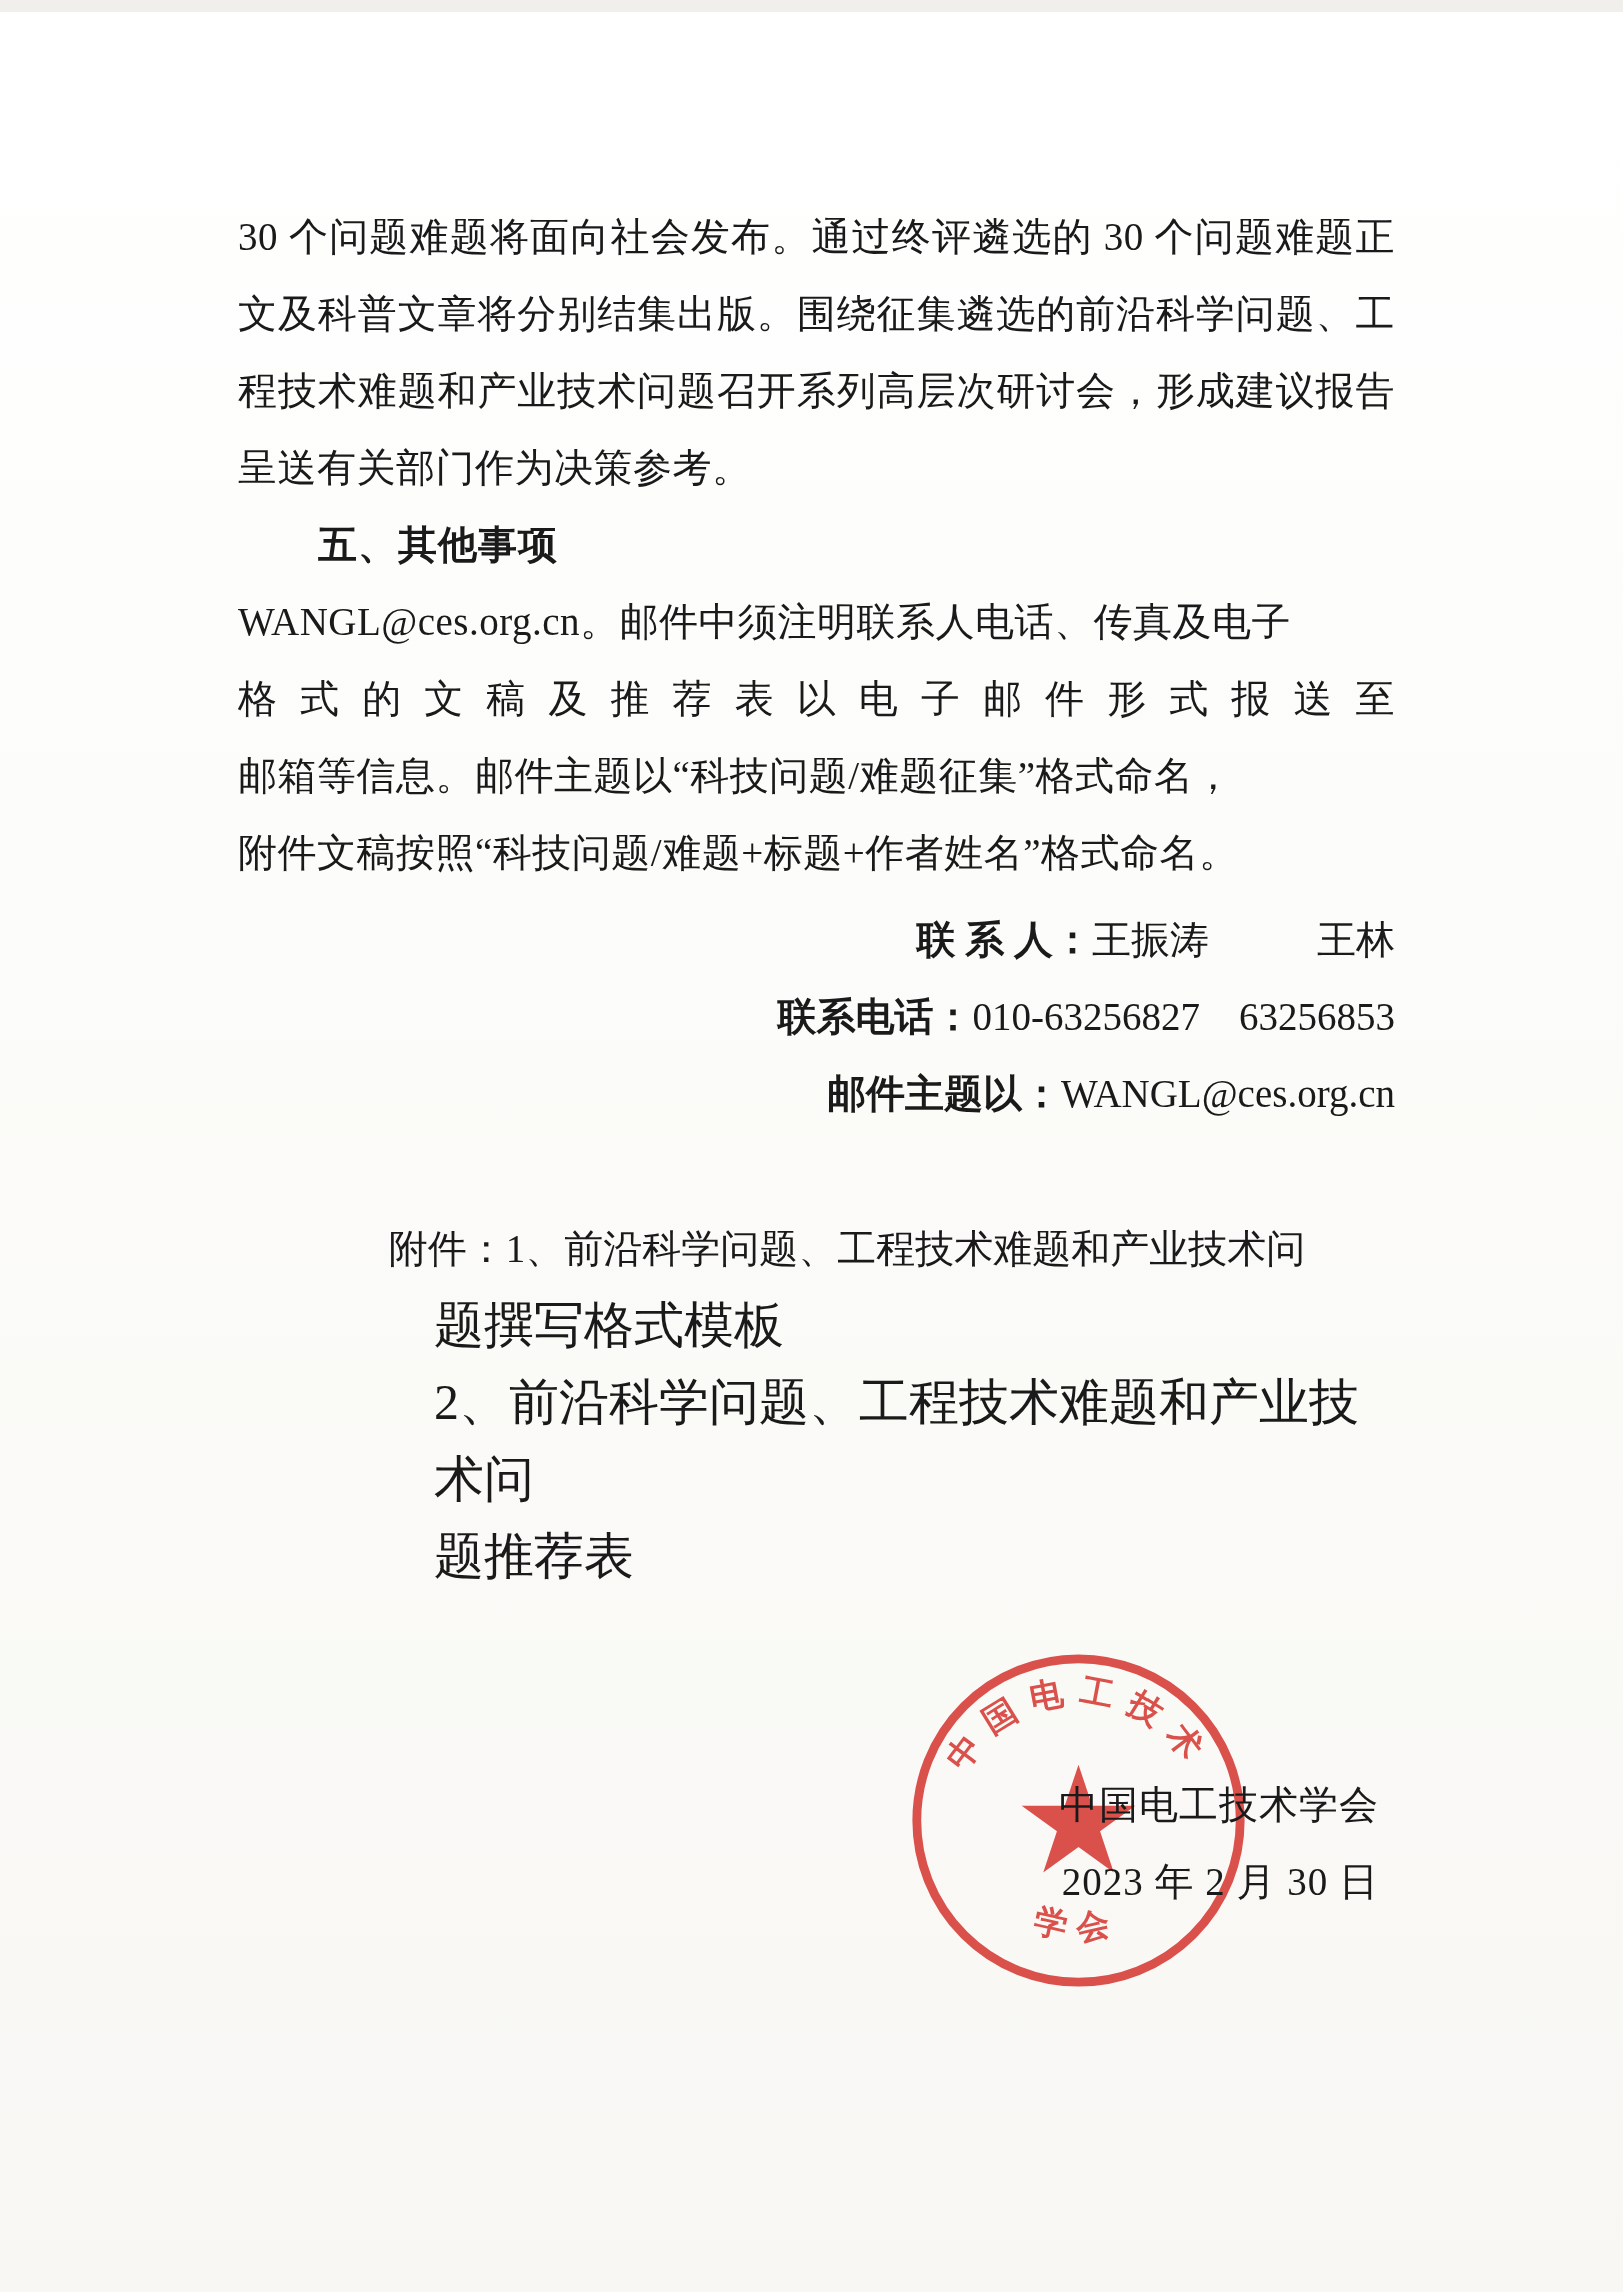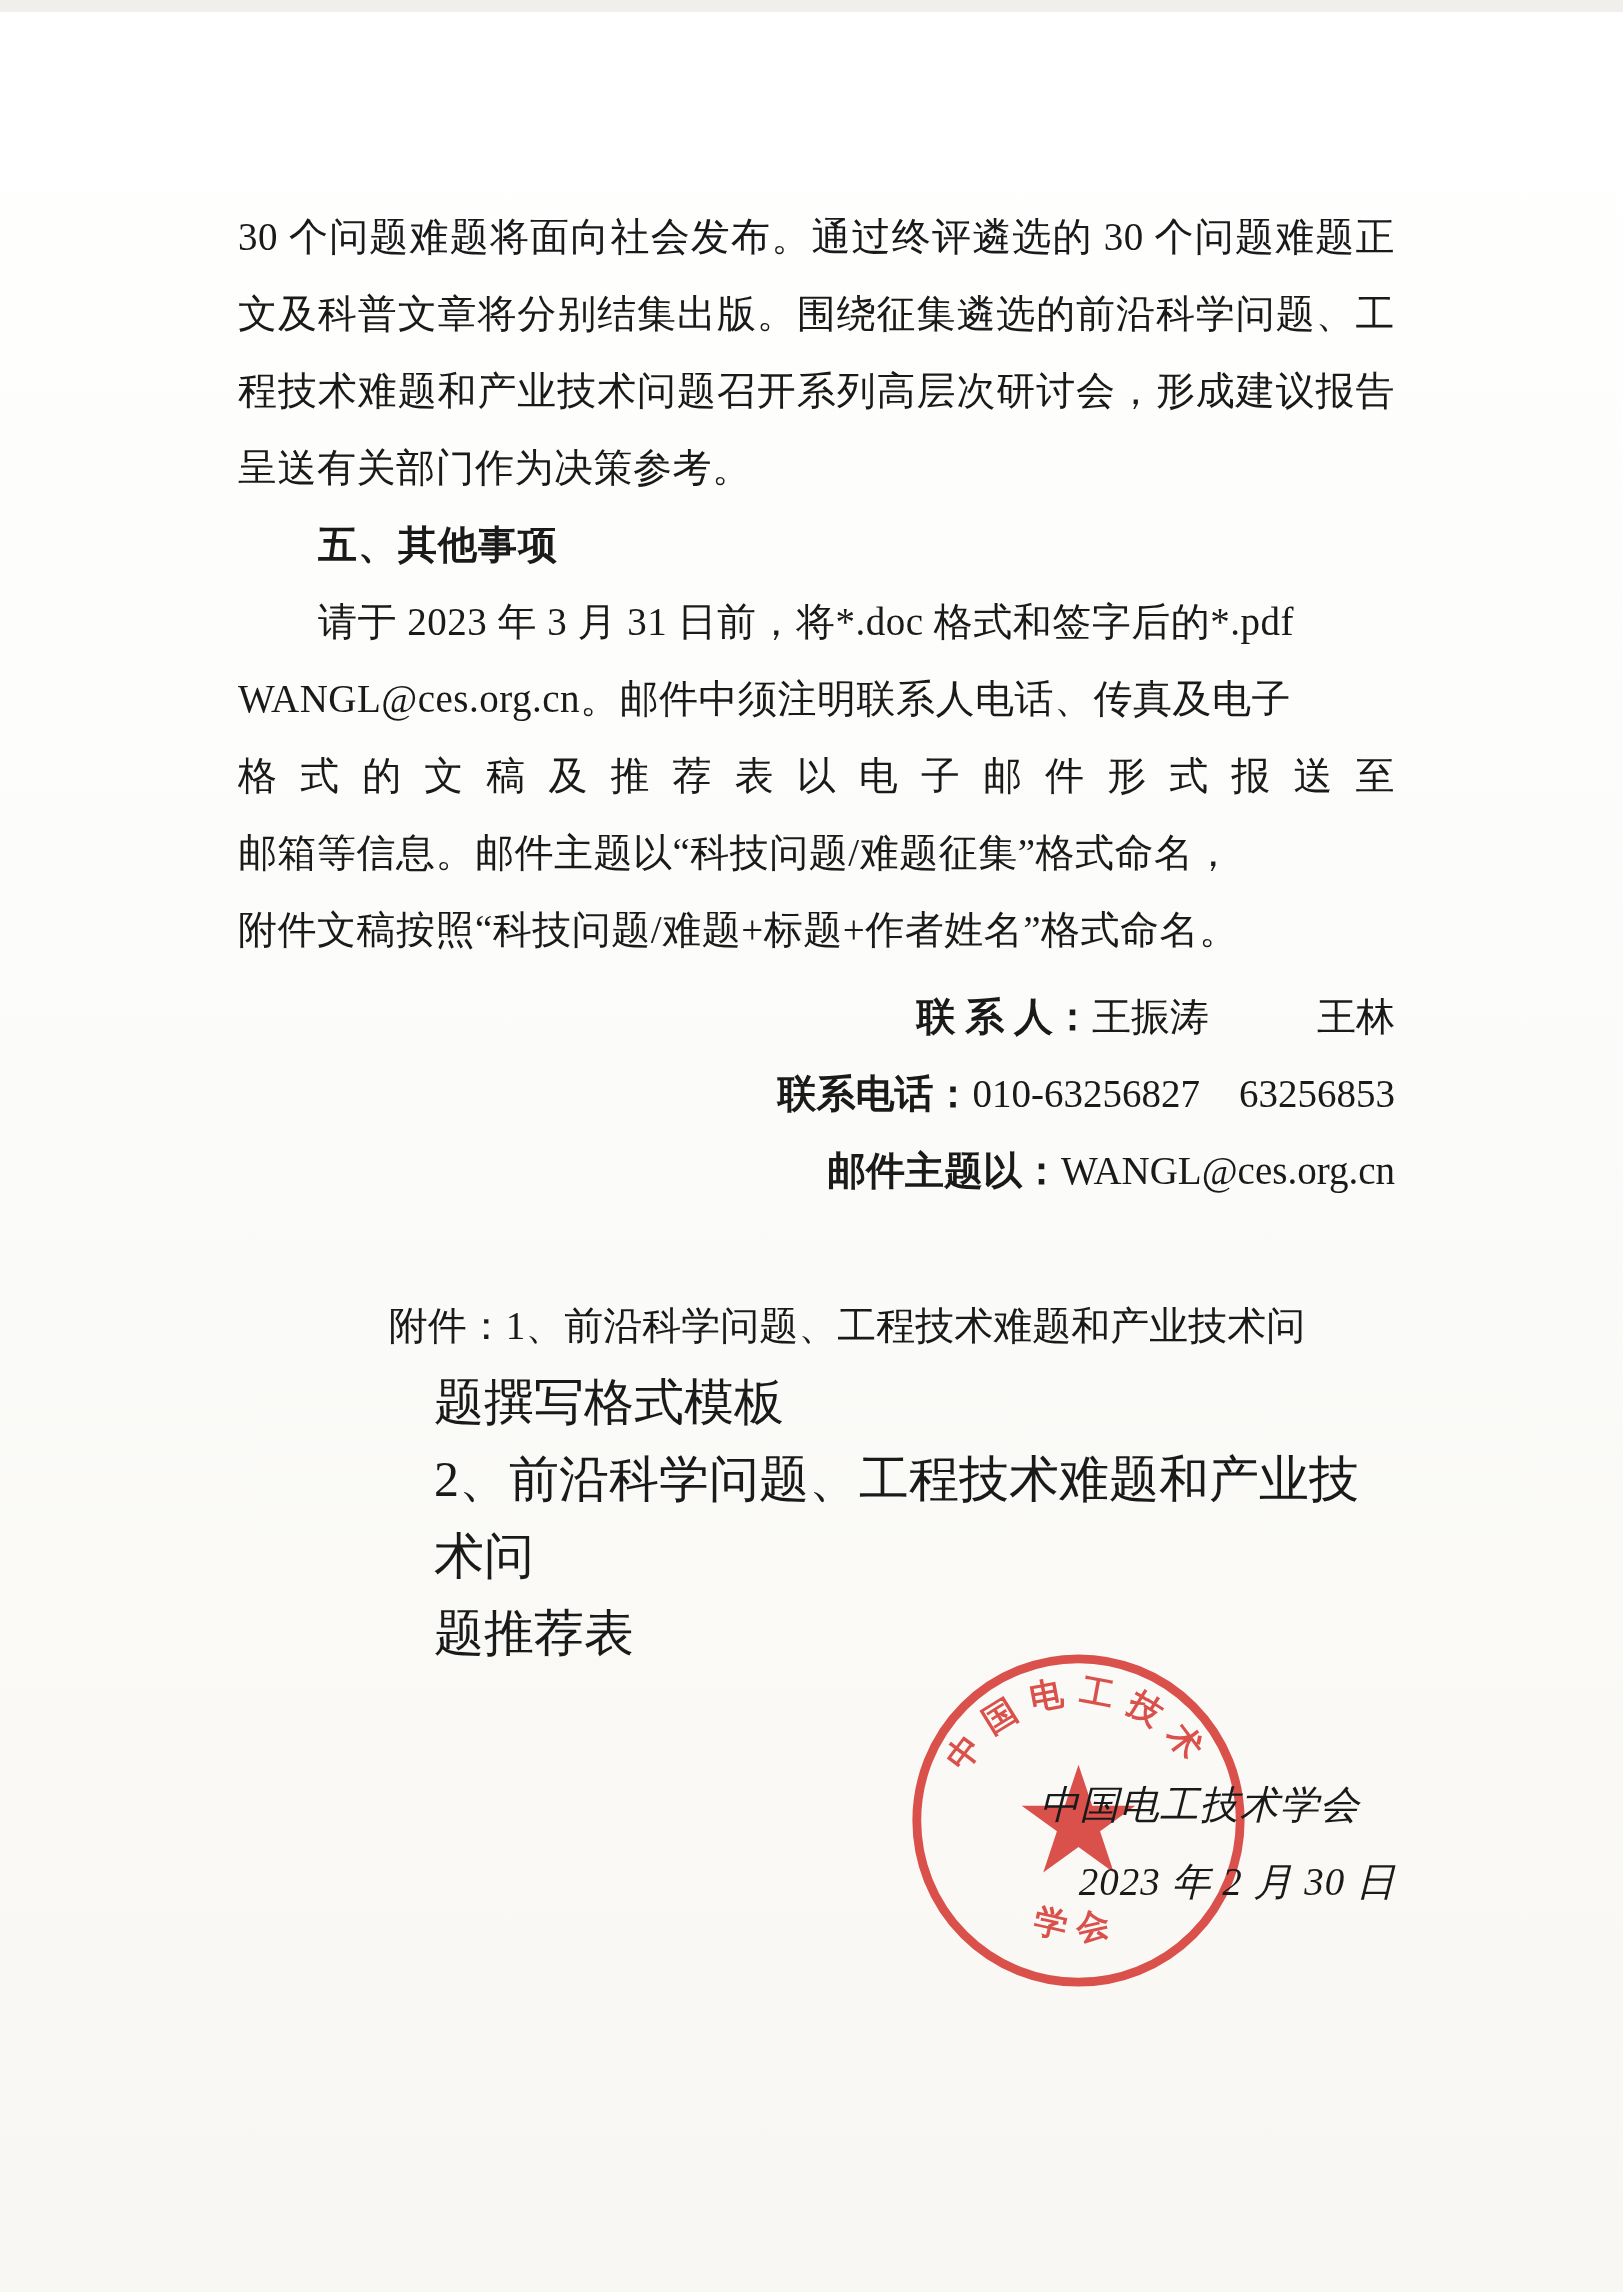--- a/index.html
+++ b/index.html
@@ -79,27 +79,26 @@
     text-align: center;
   }
   .attach-cont {
     font-size: 50px;
     line-height: 77px;
     margin: 0;
     padding-left: 196px;
   }
   .signature {
     position: absolute;
-    right: 227px;
+    right: 244px;
     top: 1754px;
-    text-align: left;
+    text-align: right;
     font-size: 39px;
     line-height: 77px;
     letter-spacing: 1px;
-    font-style: italic;
   }
   .sig-date {
     padding-left: 39px;
   }
   
   .seal {
     position: absolute;
     left: 907px;
     top: 1637px;
     width: 343px;
@@ -127,21 +126,20 @@
 <body>
 
 <div class="page">
 
   <div class="content">
 
     <p class="para">30 个问题难题将面向社会发布。通过终评遴选的 30 个问题难题正文及科普文章将分别结集出版。围绕征集遴选的前沿科学问题、工程技术难题和产业技术问题召开系列高层次研讨会，形成建议报告呈送有关部门作为决策参考。</p>
 
     <p class="heading">五、其他事项</p>
 
-    <p class="para indent2">请于 2023 年 3 月 31 日前，将*.doc 格式和签字后的*.pdf</p>
     <p class="para">WANGL@ces.org.cn。邮件中须注明联系人电话、传真及电子</p>
     <p class="para justify-stretch">格式的文稿及推荐表以电子邮件形式报送至</p>
     <p class="para">邮箱等信息。邮件主题以“科技问题/难题征集”格式命名，</p>
     <p class="para">附件文稿按照“科技问题/难题+标题+作者姓名”格式命名。</p>
 
     <div class="contact-block">
       <p class="contact-line">
         <span>联 系 人：</span><span class="val">王振涛</span><span class="gap"></span><span class="val">王林</span>
       </p>
       <p class="contact-line">

